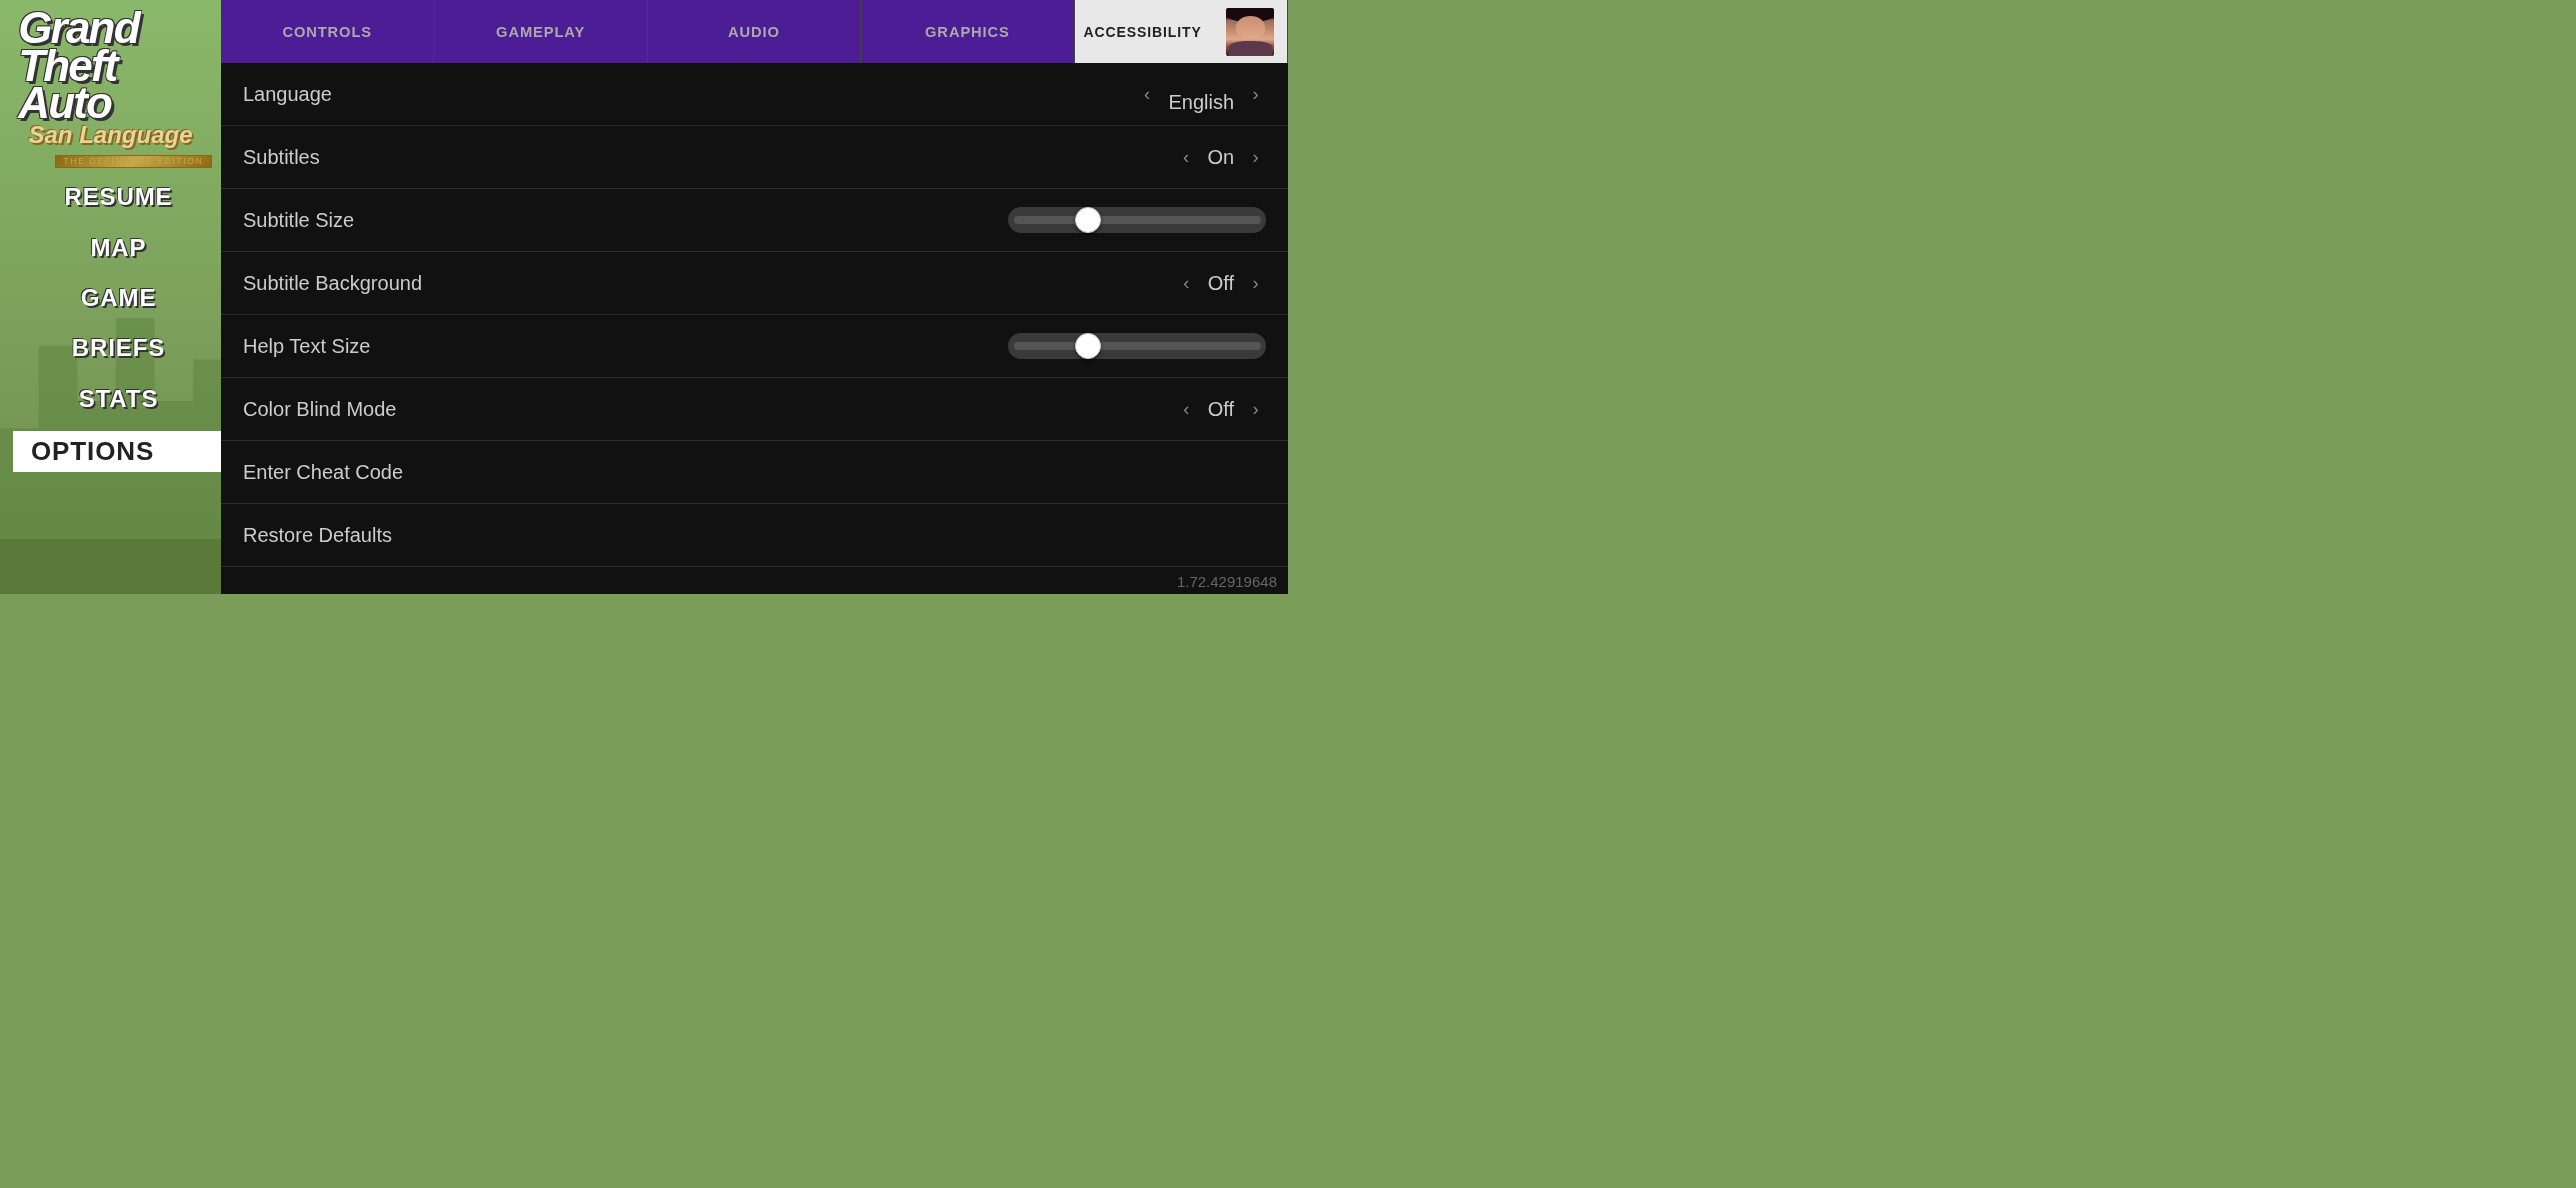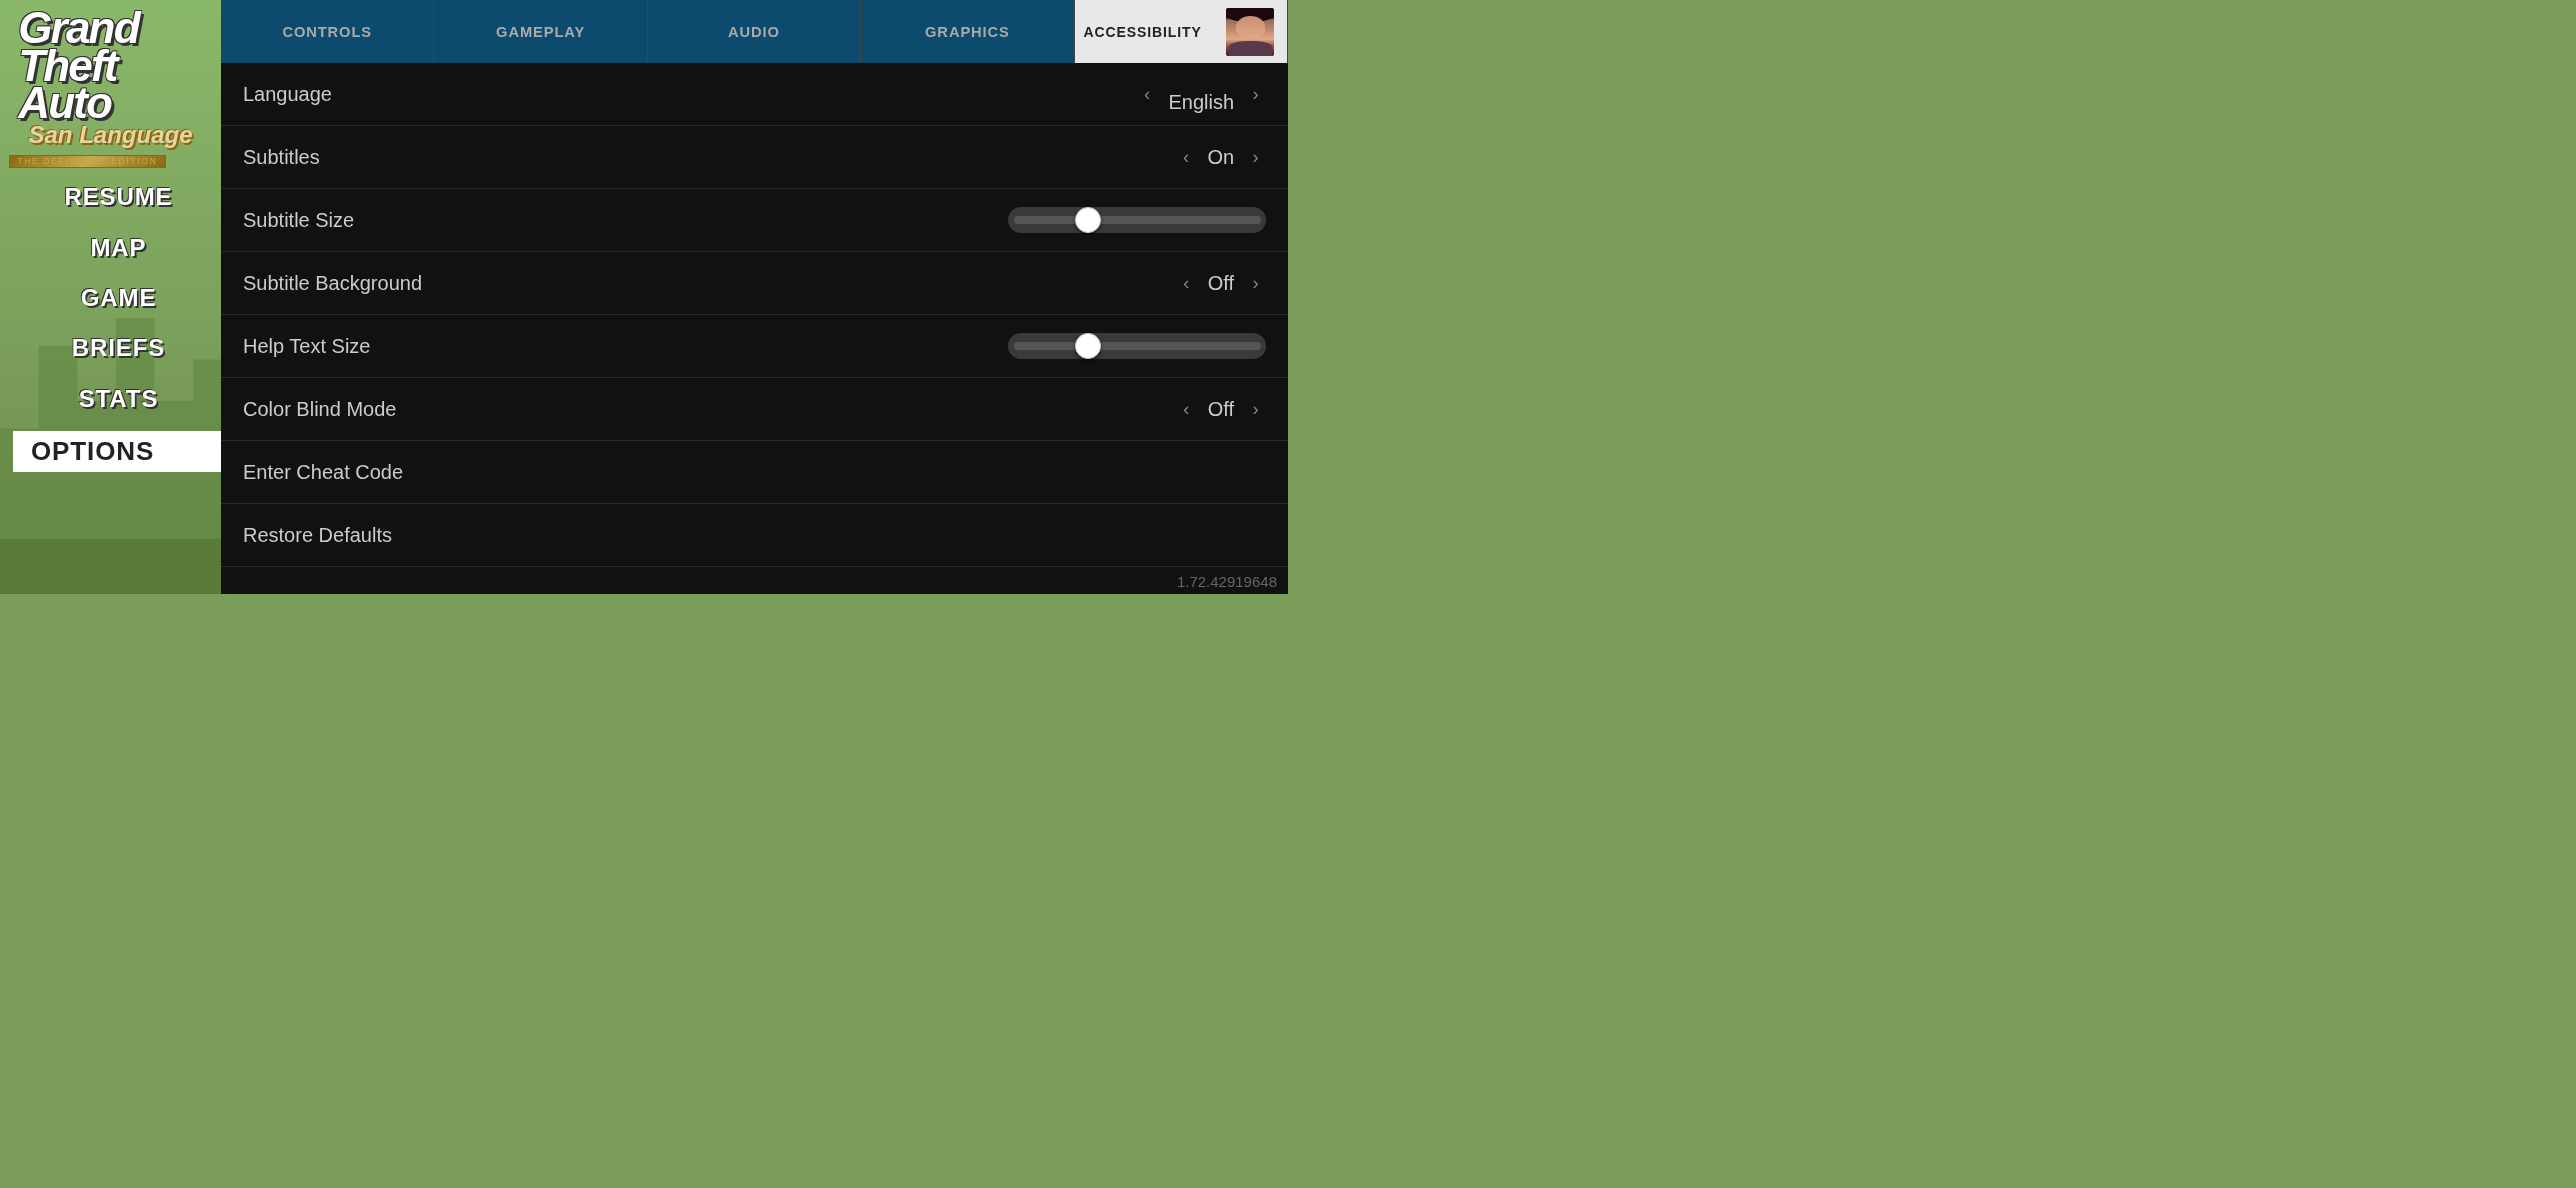--- a/index.html
+++ b/index.html
@@ -150,21 +150,21 @@
       align-items: center;
       justify-content: center;
       font-size: 14.7px;
       font-weight: 900;
       color: #aaa;
       text-transform: uppercase;
       cursor: pointer;
       border-right: 0.9px solid #444;
       font-family: 'Arial Black', sans-serif;
       letter-spacing: 0.9px;
-      background: #0c4a6e;
+      background: #4c1d95;
     }
 
     .tab.active {
       background: #e8e8e8;
       color: #222;
     }
 
     .tab-avatar {
       width: 55px;
       height: 55px;
@@ -282,21 +282,21 @@
 
 <div class="left-panel">
   <div class="logo-container">
     <div class="gta-logo">
       <span class="gta-title" style="font-size:44px; display:block; line-height:0.85; text-align:left; padding-left:9.2px;">
         <span style="display:block;">Grand</span>
         <span style="display:block;">Theft</span>
         <span style="display:block;">Auto</span>
       </span>
       <span class="san-andreas-text" style="font-size:24px; display:block; text-align:center; margin-top:1.8px;">San Language</span>
-      <div style="text-align:left; margin-top:3.7px;">
+      <div style="text-align:right; margin-top:3.7px;">
         <span class="definitive-edition">THE DEFINITIVE EDITION</span>
       </div>
     </div>
   </div>
 
   <div class="menu-items">
     <div class="menu-item">RESUME</div>
     <div class="menu-item">MAP</div>
     <div class="menu-item">GAME</div>
     <div class="menu-item">BRIEFS</div>

